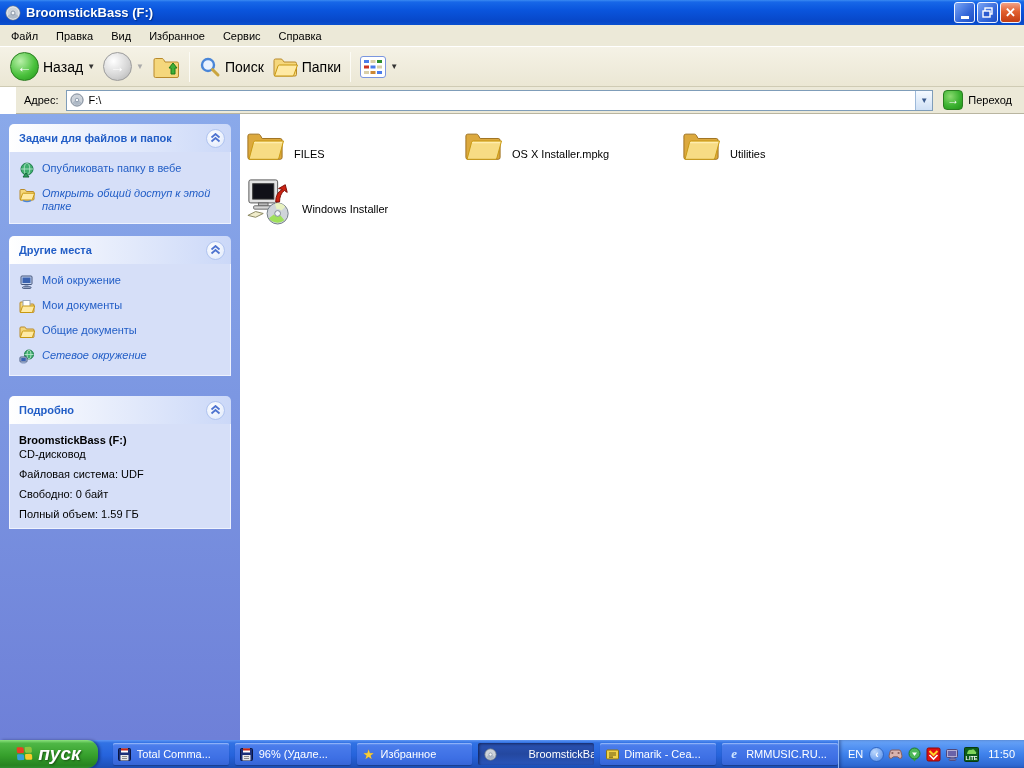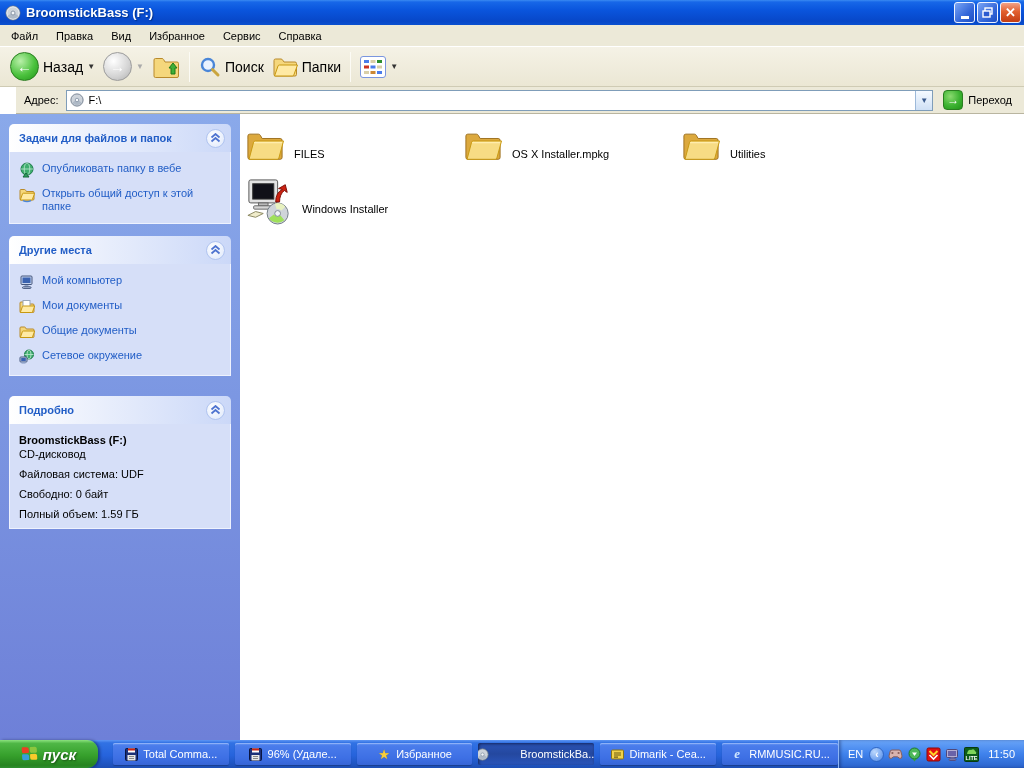--- a/index.html
+++ b/index.html
@@ -59,46 +59,46 @@
   .panel { margin:0 9px; }
   .panel-header { height:28px; border-radius:5px 5px 0 0; padding:0 6px 0 10px;
     background:linear-gradient(90deg,#ffffff 0%,#cbd8f8 100%);
     display:flex; align-items:center; justify-content:space-between; cursor:pointer; }
   .panel-title { color:#215dc6; font-weight:bold; }
   .chevron-btn { width:19px; height:19px; border-radius:50%; border:1px solid #b0c4f0;
     background:radial-gradient(circle at 40% 35%,#ffffff 0%,#dde7fb 100%);
     display:flex; align-items:center; justify-content:center; }
   .panel-body { background:#d6dff8; border:1px solid #eef2fe; border-top:none; padding:10px 6px 8px 9px; }
   .task-item { display:flex; align-items:flex-start; gap:7px; color:#215dc6; margin-bottom:9px; cursor:pointer; line-height:13px; }
-  .task-item:last-child { margin-bottom:2px; }
+  .task-item:last-child { margin-bottom:2px;font-style:italic; }
   .ticon { width:16px; height:16px; flex-shrink:0; }
   .details-body { color:#000; }
   .details-name { font-weight:bold; }
   .details-type { margin-top:2px; }
   .details-line { margin-top:8px; }
   .mt12 { margin-top:12px; } .mt20 { margin-top:20px; }
 
   
   .main { flex:1; background:#fff; padding:8px 0 0 6px; display:flex; flex-wrap:wrap; align-content:flex-start; }
   .tile { width:218px; height:48px; display:flex; align-items:center; cursor:pointer; margin-bottom:4px; }
   .tile-label { margin-left:10px; color:#000;margin-top:16px; }
 
   
   .taskbar { position:absolute; left:0; bottom:0; width:1024px; height:28px; display:flex; align-items:center;
     background:linear-gradient(180deg,#5e96f4 0%,#3172e4 10%,#2663dc 55%,#1d4eb4 100%); }
   .start-btn { width:98px; height:28px; border-radius:0 11px 11px 0; cursor:pointer;
     background:linear-gradient(180deg,#8ce27f 0%,#4fb746 12%,#36a02c 55%,#268420 90%,#2f8f2f 100%);
     display:flex; align-items:center; justify-content:center; gap:6px; box-shadow:2px 0 3px rgba(0,0,30,.4); }
-  .start-label { color:#fff; font-weight:bold; font-style:italic; font-size:15px; text-shadow:1px 1px 2px #1a5214; }
+  .start-label { color:#fff; font-weight:bold; font-style:italic; font-size:19px; text-shadow:1px 1px 2px #1a5214; }
   .flag { width:15px; height:14px; display:grid; grid-template-columns:7px 7px; grid-template-rows:6px 6px; gap:1px; transform:rotate(-3deg); }
   .flag i { border-radius:1px 2px 1px 2px; }
   .taskbtn { width:116px; height:22px; margin-left:6px; border-radius:2px; cursor:pointer;
     background:linear-gradient(180deg,#6f9ef5 0%,#4a7ceb 12%,#3d6fe4 70%,#3765d6 100%);
     box-shadow:inset 0 1px 0 #8cb0f8, 0 1px 1px rgba(0,0,0,.25);
-    display:flex; align-items:center; gap:5px; padding:0 5px; color:#fff; white-space:nowrap; overflow:hidden;justify-content:center; }
+    display:flex; align-items:center; gap:5px; padding:0 5px; color:#fff; white-space:nowrap; overflow:hidden; }
   .taskbtn.first { margin-left:15px; }
   .taskbtn.active { background:linear-gradient(180deg,#2a52b4 0%,#24489f 50%,#2a55bb 100%);
     box-shadow:inset 1px 1px 3px rgba(0,0,20,.55);gap:31px; }
   .tbtn-icon { width:14px; height:14px; flex-shrink:0; display:flex; align-items:center; justify-content:center; }
   .tray { margin-left:auto; height:28px; display:flex; align-items:center; gap:4px; padding:0 9px 0 9px;
     background:linear-gradient(180deg,#6aa5f8 0%,#3f82ec 50%,#2a63cc 100%);
     border-left:1px solid #8db5f4; box-shadow:inset 2px 0 3px rgba(0,0,40,.3); }
   .tray-lang { color:#fff; margin-right:2px; }
   .tray-chevron { width:15px; height:15px; border-radius:50%; border:1px solid #2f66c4; cursor:pointer;
     background:radial-gradient(circle at 35% 30%,#bcd8fd 0%,#4a86e8 100%);
@@ -259,21 +259,21 @@
           </div>
         </div>
         <div class="panel-body">
           <div class="task-item">
             <svg class="ticon" viewBox="0 0 16 16">
               <rect x="2" y="2" width="11" height="8.5" rx="1" fill="#c4d2ec" stroke="#44567e"></rect>
               <rect x="3.5" y="3.5" width="8" height="5.5" fill="#3a62b0"></rect>
               <rect x="5.5" y="11" width="4" height="1.6" fill="#8fa3c8"></rect>
               <rect x="3.5" y="12.8" width="8.5" height="1.6" rx="0.8" fill="#c4d2ec" stroke="#44567e"></rect>
             </svg>
-            <span>Мой компьютер</span>
+            <span>Мой окружение</span>
           </div>
           <div class="task-item">
             <svg class="ticon" viewBox="0 0 16 16">
               <path d="M1 6 L1 4 Q1 3 2 3 L5.5 3 Q6.2 3 6.6 3.8 L7.3 5 L14 5 Q15 5 15 6 L15 12.5 Q15 13.5 14 13.5 L2 13.5 Q1 13.5 1 12.5 Z" fill="#f5d77c" stroke="#b98a2c"></path>
               <rect x="4" y="1.5" width="7" height="6" fill="#fff" stroke="#9aa7b8"></rect>
               <path d="M1.3 13.5 L3.4 7.6 Q3.6 7 4.3 7 L15.7 7 L13.5 12.9 Q13.3 13.5 12.6 13.5 Z" fill="#ffeaa4" stroke="#c79810"></path>
             </svg>
             <span>Мои документы</span>
           </div>
           <div class="task-item">

